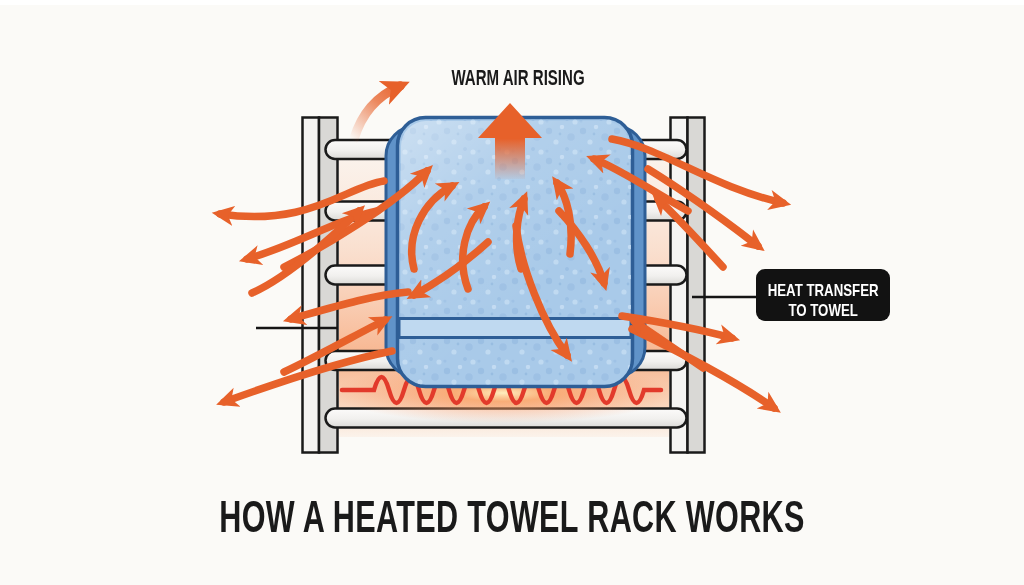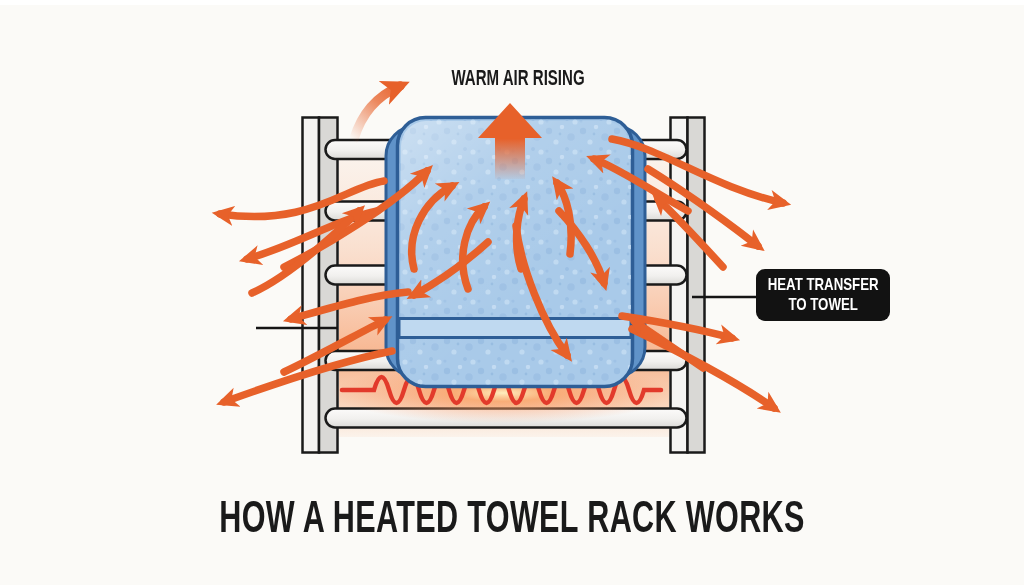--- a/index.html
+++ b/index.html
@@ -11,21 +11,21 @@
   }
   svg.scene { position:absolute; left:0; top:0; }
   .annotation { position:absolute; font-weight:bold; color:var(--title-text,#1A1A1A); }
   .warm-air {
     top:61px; left:418px; width:200px; text-align:center;
     font-size:21.5px; transform:scaleX(.70); transform-origin:50% 50%;
     white-space:nowrap;
   }
   .callout {
     position:absolute; background:var(--label-bg,#121212); color:var(--label-text,#fff);
-    border-radius:9px; display:flex; align-items:center; justify-content:center;
+    border-radius:9px; display:flex; align-items:flex-end; justify-content:center;
     font-weight:bold;
   }
   .callout .txt {
     transform:scaleX(.78); transform-origin:50% 50%;
     text-align:center; font-size:17px; line-height:1.18; white-space:nowrap;
   }
   .callout.internal { left:143px; top:297px; width:115px; height:52px; }
   .callout.heat     { left:756px; top:264px; width:134px; height:52px; }
   .title {
     position:absolute; top:486px; left:0; width:1024px; text-align:center;

